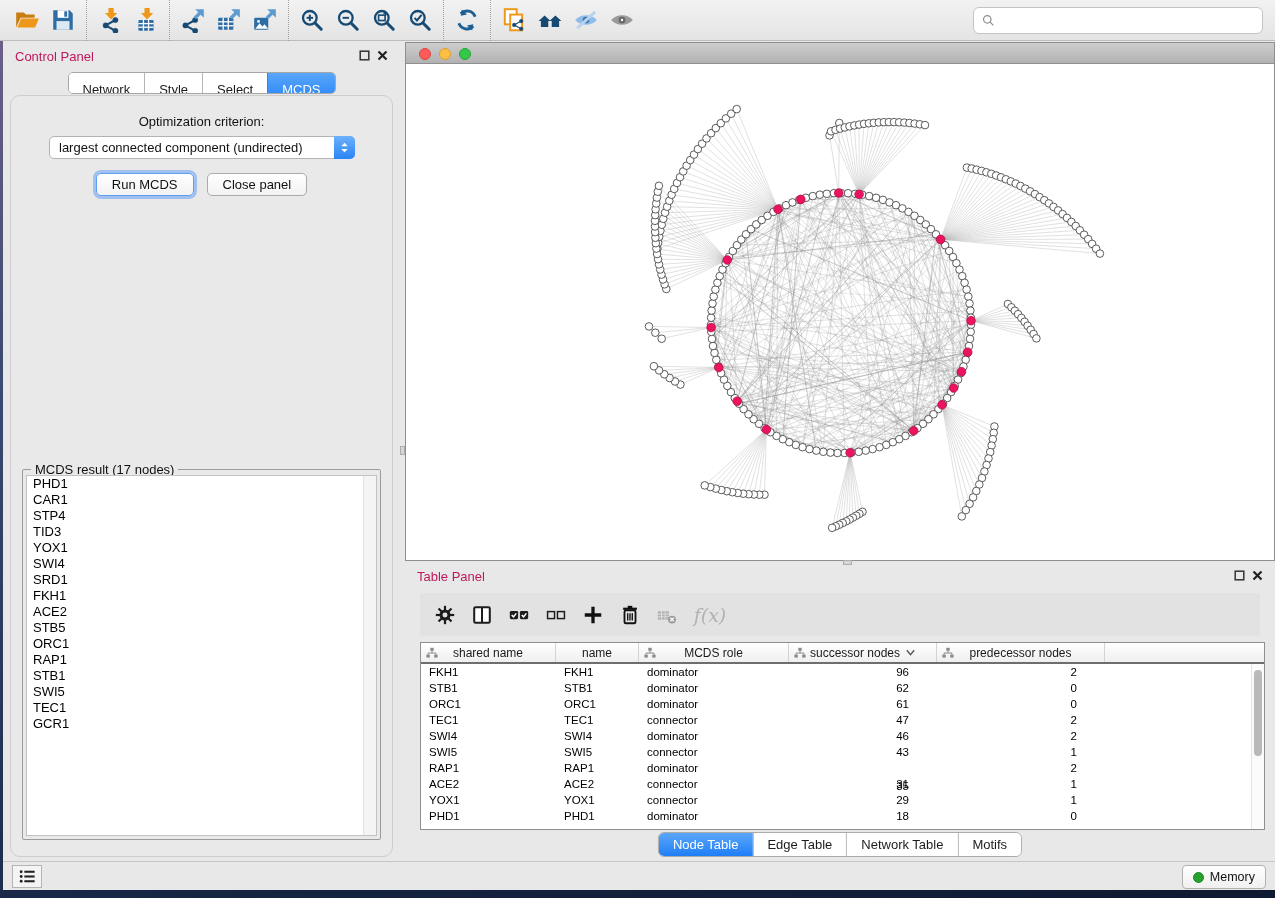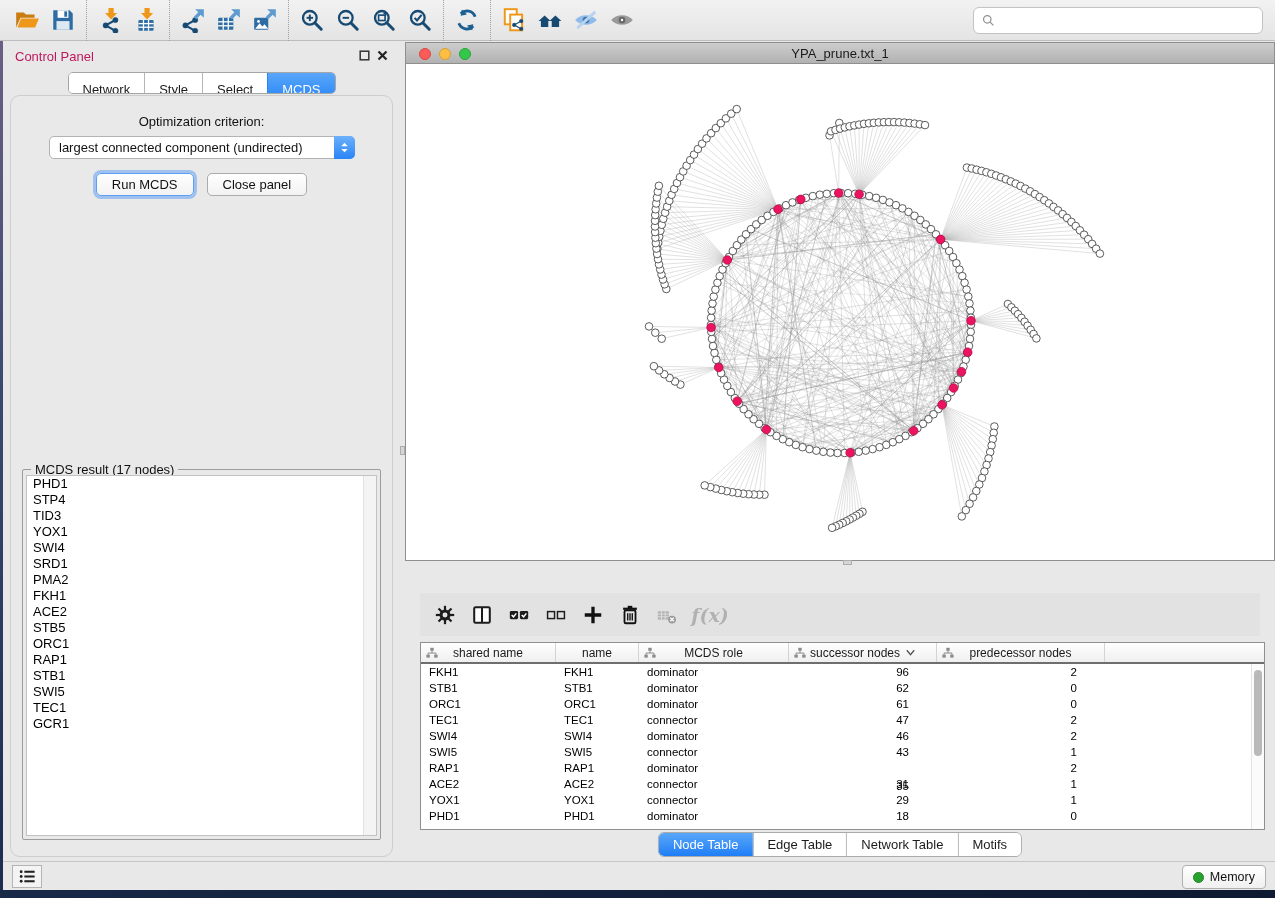--- a/index.html
+++ b/index.html
@@ -346,26 +346,26 @@
       </div>
       <div class="btn-row">
         <button class="btn focus">Run MCDS</button>
         <button class="btn">Close panel</button>
       </div>
       <div class="mcds-group">
         <span class="mcds-legend">MCDS result (17 nodes)</span>
         <div class="mcds-list">
           <div id="mcds-items">
               <div class="mcds-item">PHD1</div>
+              <div class="mcds-item">CAR1</div>
               <div class="mcds-item">STP4</div>
               <div class="mcds-item">TID3</div>
               <div class="mcds-item">YOX1</div>
               <div class="mcds-item">SWI4</div>
               <div class="mcds-item">SRD1</div>
-              <div class="mcds-item">PMA2</div>
               <div class="mcds-item">FKH1</div>
               <div class="mcds-item">ACE2</div>
               <div class="mcds-item">STB5</div>
               <div class="mcds-item">ORC1</div>
               <div class="mcds-item">RAP1</div>
               <div class="mcds-item">STB1</div>
               <div class="mcds-item">SWI5</div>
               <div class="mcds-item">TEC1</div>
               <div class="mcds-item">GCR1</div>
             </div>
@@ -378,21 +378,20 @@
   <div class="v-split">
       <div class="grip"></div>
     </div>
   <div class="h-split-grip"></div>
 
   <div class="netwin">
     <div class="net-titlebar">
       <span class="tlight tl-red"></span>
       <span class="tlight tl-yellow"></span>
       <span class="tlight tl-green"></span>
-      <span class="net-title">YPA_prune.txt_1</span>
     </div>
     <div class="net-canvas">
       <svg id="net-svg" width="868" height="497" viewBox="0 0 868 497">
           <line x1="372.0" y1="145.3" x2="417.3" y2="387.8" stroke="#8f8f8f" stroke-opacity="0.35" stroke-width="0.75"></line>
           <line x1="372.0" y1="145.3" x2="358.6" y2="364.2" stroke="#8f8f8f" stroke-opacity="0.35" stroke-width="0.75"></line>
           <line x1="372.0" y1="145.3" x2="370.5" y2="371.9" stroke="#8f8f8f" stroke-opacity="0.35" stroke-width="0.75"></line>
           <line x1="372.0" y1="145.3" x2="326.8" y2="187.0" stroke="#8f8f8f" stroke-opacity="0.35" stroke-width="0.75"></line>
           <line x1="372.0" y1="145.3" x2="410.3" y2="386.6" stroke="#8f8f8f" stroke-opacity="0.35" stroke-width="0.75"></line>
           <line x1="372.0" y1="145.3" x2="496.4" y2="144.4" stroke="#8f8f8f" stroke-opacity="0.35" stroke-width="0.75"></line>
           <line x1="372.0" y1="145.3" x2="410.3" y2="386.6" stroke="#8f8f8f" stroke-opacity="0.35" stroke-width="0.75"></line>
@@ -1149,20 +1148,33 @@
           <circle cx="360.4" cy="365.5" r="4.3" fill="#ec1460" stroke="#b30d49" stroke-width="0.8"></circle>
           <circle cx="331.2" cy="337.2" r="4.3" fill="#ec1460" stroke="#b30d49" stroke-width="0.8"></circle>
           <circle cx="312.8" cy="303.5" r="4.3" fill="#ec1460" stroke="#b30d49" stroke-width="0.8"></circle>
           <circle cx="305.1" cy="263.5" r="4.3" fill="#ec1460" stroke="#b30d49" stroke-width="0.8"></circle>
           <circle cx="321.3" cy="196.0" r="4.3" fill="#ec1460" stroke="#b30d49" stroke-width="0.8"></circle>
         </svg>
     </div>
   </div>
 
   <div class="tpanel">
+    <div class="panel-head">
+      <span class="panel-title">Table Panel</span>
+      <span class="win-mini cp-float">
+        <svg viewBox="0 0 11 11">
+            <rect x="1.2" y="1.2" width="8.6" height="8.6" fill="none" stroke="#333" stroke-width="1.5"></rect>
+          </svg>
+      </span>
+      <span class="win-mini cp-close">
+        <svg viewBox="0 0 11 11">
+            <path d="M1.5 1.5 L9.5 9.5 M9.5 1.5 L1.5 9.5" stroke="#222" stroke-width="2.2"></path>
+          </svg>
+      </span>
+    </div>
     <div class="tp-toolbar" id="tp-toolbar">
         <div class="tp-btn">
           <svg viewBox="0 0 24 24">
             <g fill="#1c1c1c">
               <rect x="10.8" y="2" width="2.4" height="20"></rect>
               <rect x="10.8" y="2" width="2.4" height="20" transform="rotate(45 12 12)"></rect>
               <rect x="10.8" y="2" width="2.4" height="20" transform="rotate(90 12 12)"></rect>
               <rect x="10.8" y="2" width="2.4" height="20" transform="rotate(135 12 12)"></rect>
               <circle cx="12" cy="12" r="6"></circle>
             </g>
@@ -1216,21 +1228,21 @@
             <g stroke="#e2e2e2" stroke-width="1">
               <line x1="2" y1="11" x2="14" y2="11"></line>
               <line x1="2" y1="14" x2="14" y2="14"></line>
               <line x1="6" y1="8" x2="6" y2="17"></line>
               <line x1="10" y1="8" x2="10" y2="17"></line>
             </g>
             <circle cx="17.5" cy="17" r="4.3" fill="#8f8f8f"></circle>
             <path d="M15.6 15.1 l3.8 3.8 M19.4 15.1 l-3.8 3.8" stroke="#fff" stroke-width="1.5"></path>
           </svg>
         </div>
-        <div class="tp-btn" style="width: 42px; opacity: 0.85; font-weight: bold;">
+        <div class="tp-btn" style="width: 42px; opacity: 0.85;">
           <span class="tp-fn">f(x)</span>
         </div>
       </div>
     <div class="tbl">
       <div class="tbl-head" id="tbl-head">
           <div class="th" style="width: 135px; flex: 0 0 135px;">
             <svg class="shared-ic" width="12" height="12" viewBox="0 0 12 12">
               <g fill="#8a8a8a">
                 <rect x="4.3" y="0.8" width="3.4" height="3"></rect>
                 <rect x="0.4" y="7.6" width="3.4" height="3"></rect>

